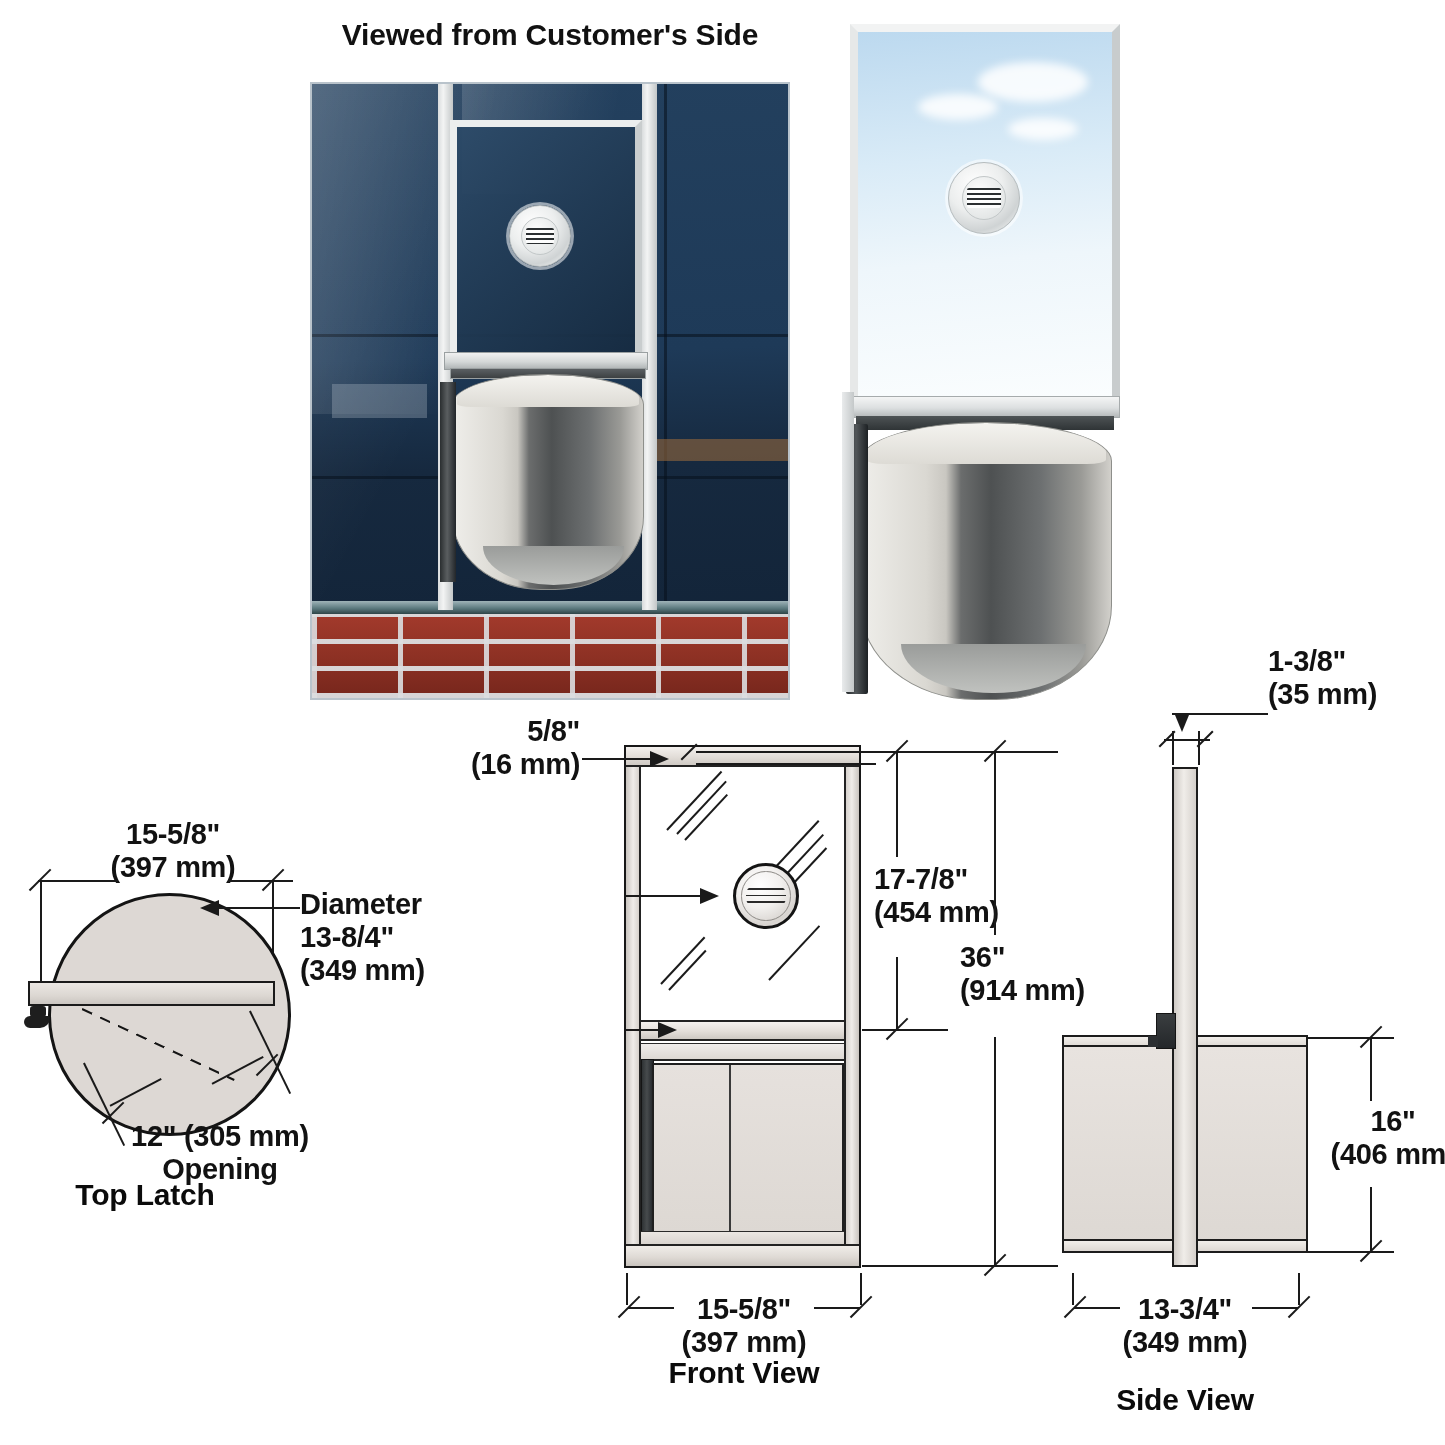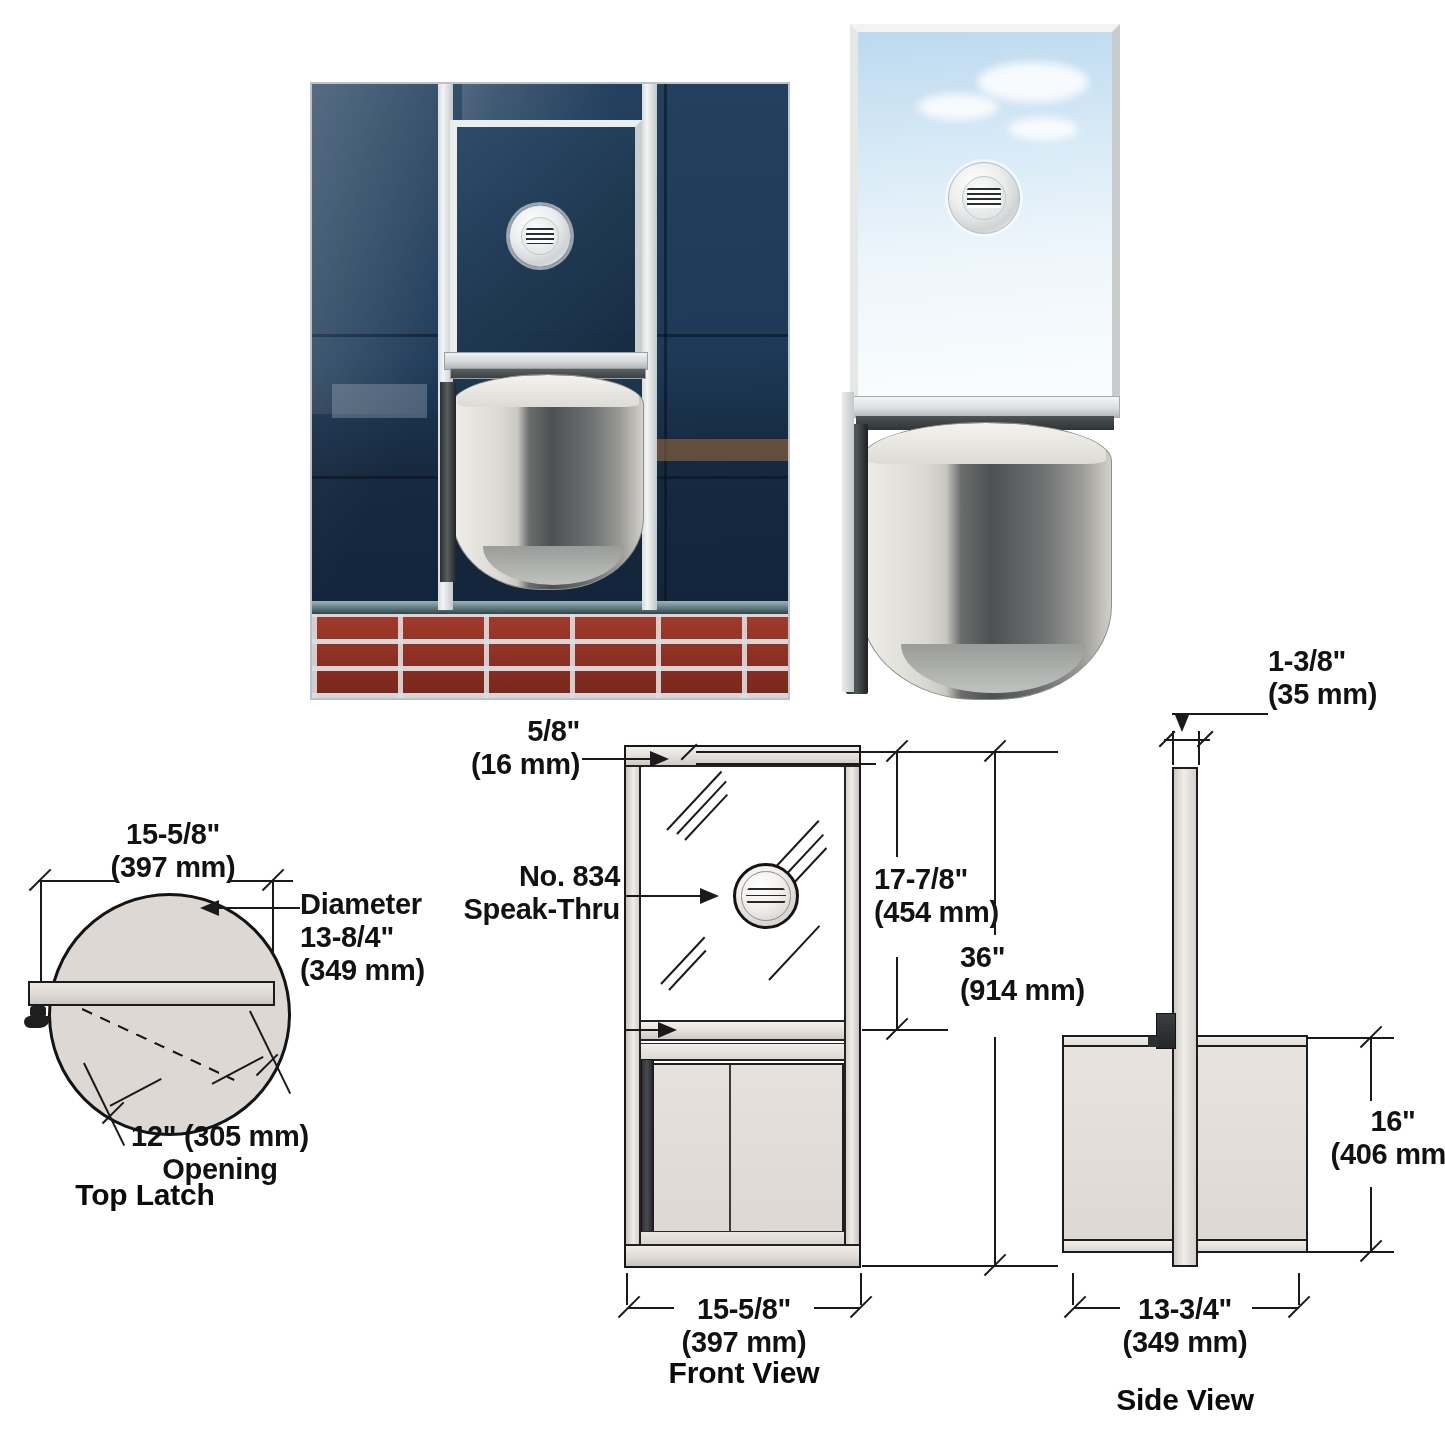--- a/index.html
+++ b/index.html
@@ -330,20 +330,21 @@
   #sv-latch-nub {
     position: absolute; left: 88px; top: 291px; width: 10px; height: 11px;
     background: #2c2f32;
   }
 </style>
 </head>
 <body>
 
 <div class="root">
 
+  <div id="caption-title" class="lbl center">Viewed from Customer's Side</div>
 
   <div id="photo-installed">
     <div class="glasswall"></div>
     <div class="gw-panel-line" style="left:0;right:0;top:250px;height:3px;"></div>
     <div class="gw-panel-line" style="left:0;right:0;top:392px;height:3px;"></div>
     <div class="gw-panel-line" style="left:352px;top:0;bottom:0;width:3px;"></div>
     <div class="gw-sheen" style="left:0;top:0;width:210px;height:330px;"></div>
     <div class="gw-sheen" style="left:150px;top:0;width:210px;height:110px;"></div>
     <div class="gw-panel-line" style="left:20px;top:300px;width:95px;height:34px;background:rgba(190,200,210,0.30);"></div>
     <div class="gw-panel-line" style="left:345px;top:355px;width:135px;height:22px;background:rgba(160,110,60,0.55);"></div>
@@ -461,22 +462,20 @@
     </div>
 
     <div class="lbl right" style="left:-250px; top:-30px; width:230px;">5/8"
 (16 mm)</div>
     <div class="dimline h" style="left:-18px; top:13px; width:70px;"></div>
     <div class="arrowR" style="left:50px; top:6px;"></div>
     <div class="tick" style="left:78px; top:6px; width:22px;"></div>
     <div class="dimline h" style="left:96px; top:6px; width:180px;"></div>
     <div class="dimline h" style="left:96px; top:18px; width:180px;"></div>
 
-    <div class="lbl right" style="left:-180px; top:115px; width:200px;">No. 834
-Speak-Thru</div>
     <div class="dimline h" style="left:26px; top:150px; width:80px;"></div>
     <div class="arrowR" style="left:100px; top:143px;"></div>
 
     <div class="dimline h" style="left:26px; top:284px; width:40px;"></div>
     <div class="arrowR" style="left:58px; top:277px;"></div>
 
     <div class="lbl" style="left:274px; top:118px; width:200px;">17-7/8"
 (454 mm)</div>
     <div class="dimline h" style="left:262px; top:6px; width:86px;"></div>
     <div class="dimline h" style="left:262px; top:284px; width:86px;"></div>

